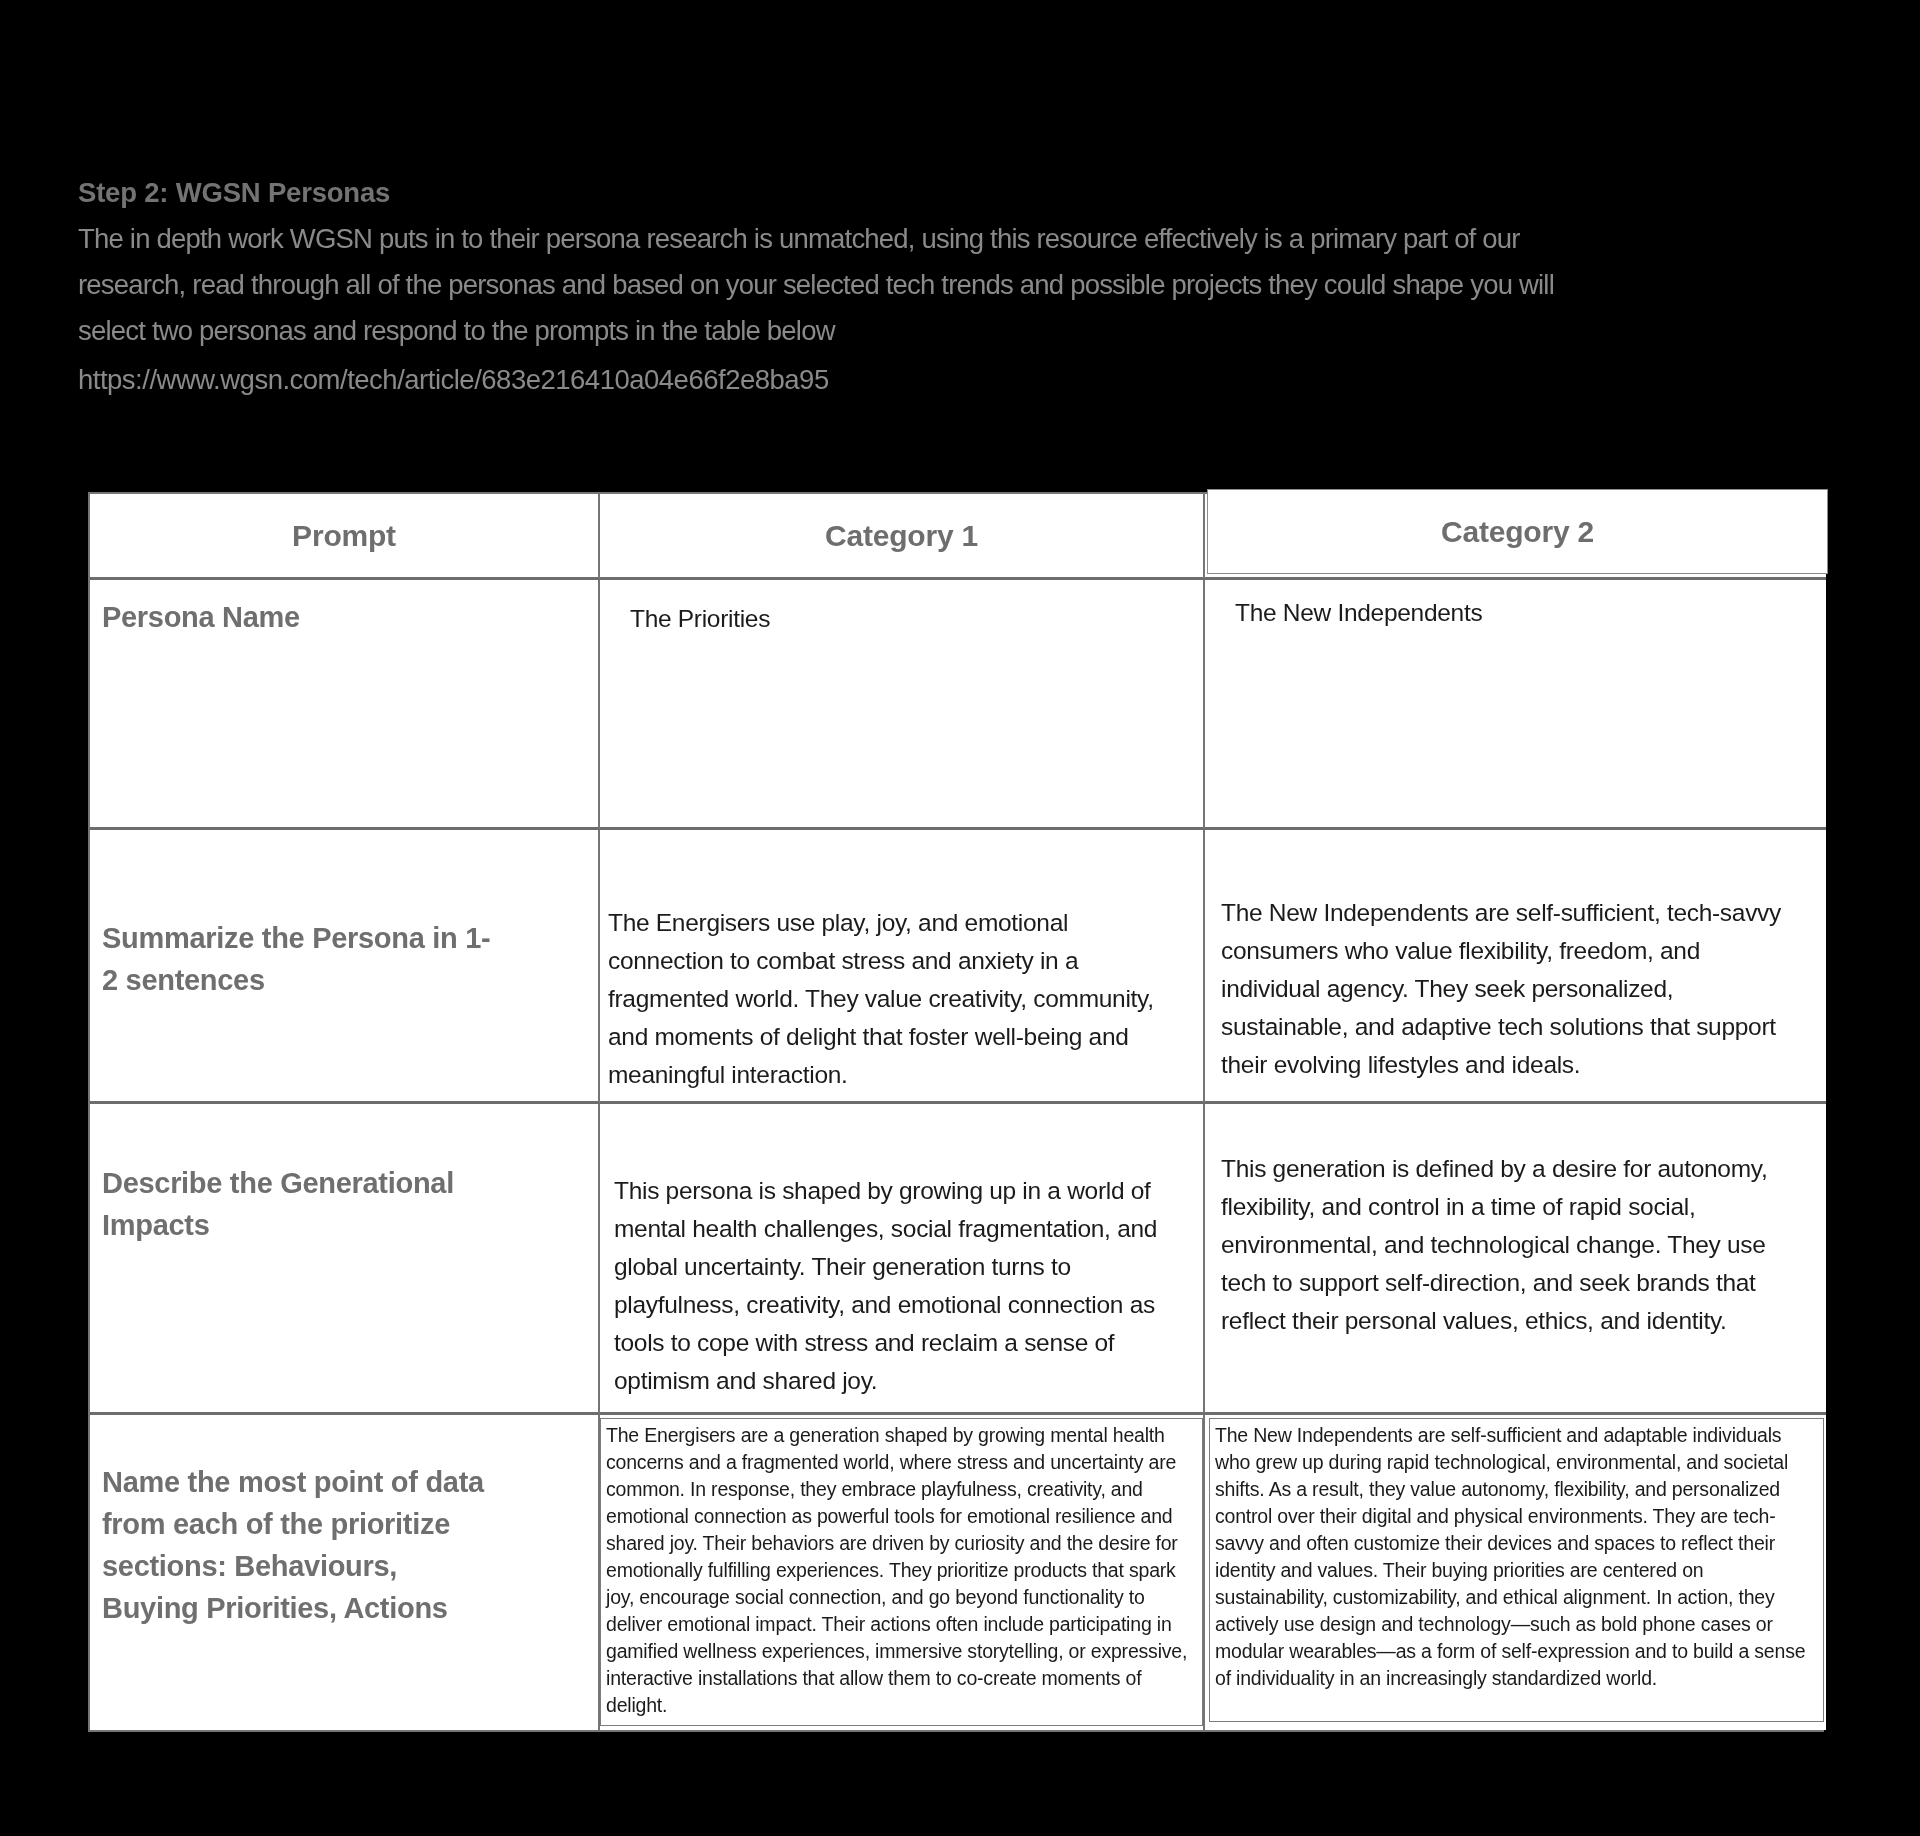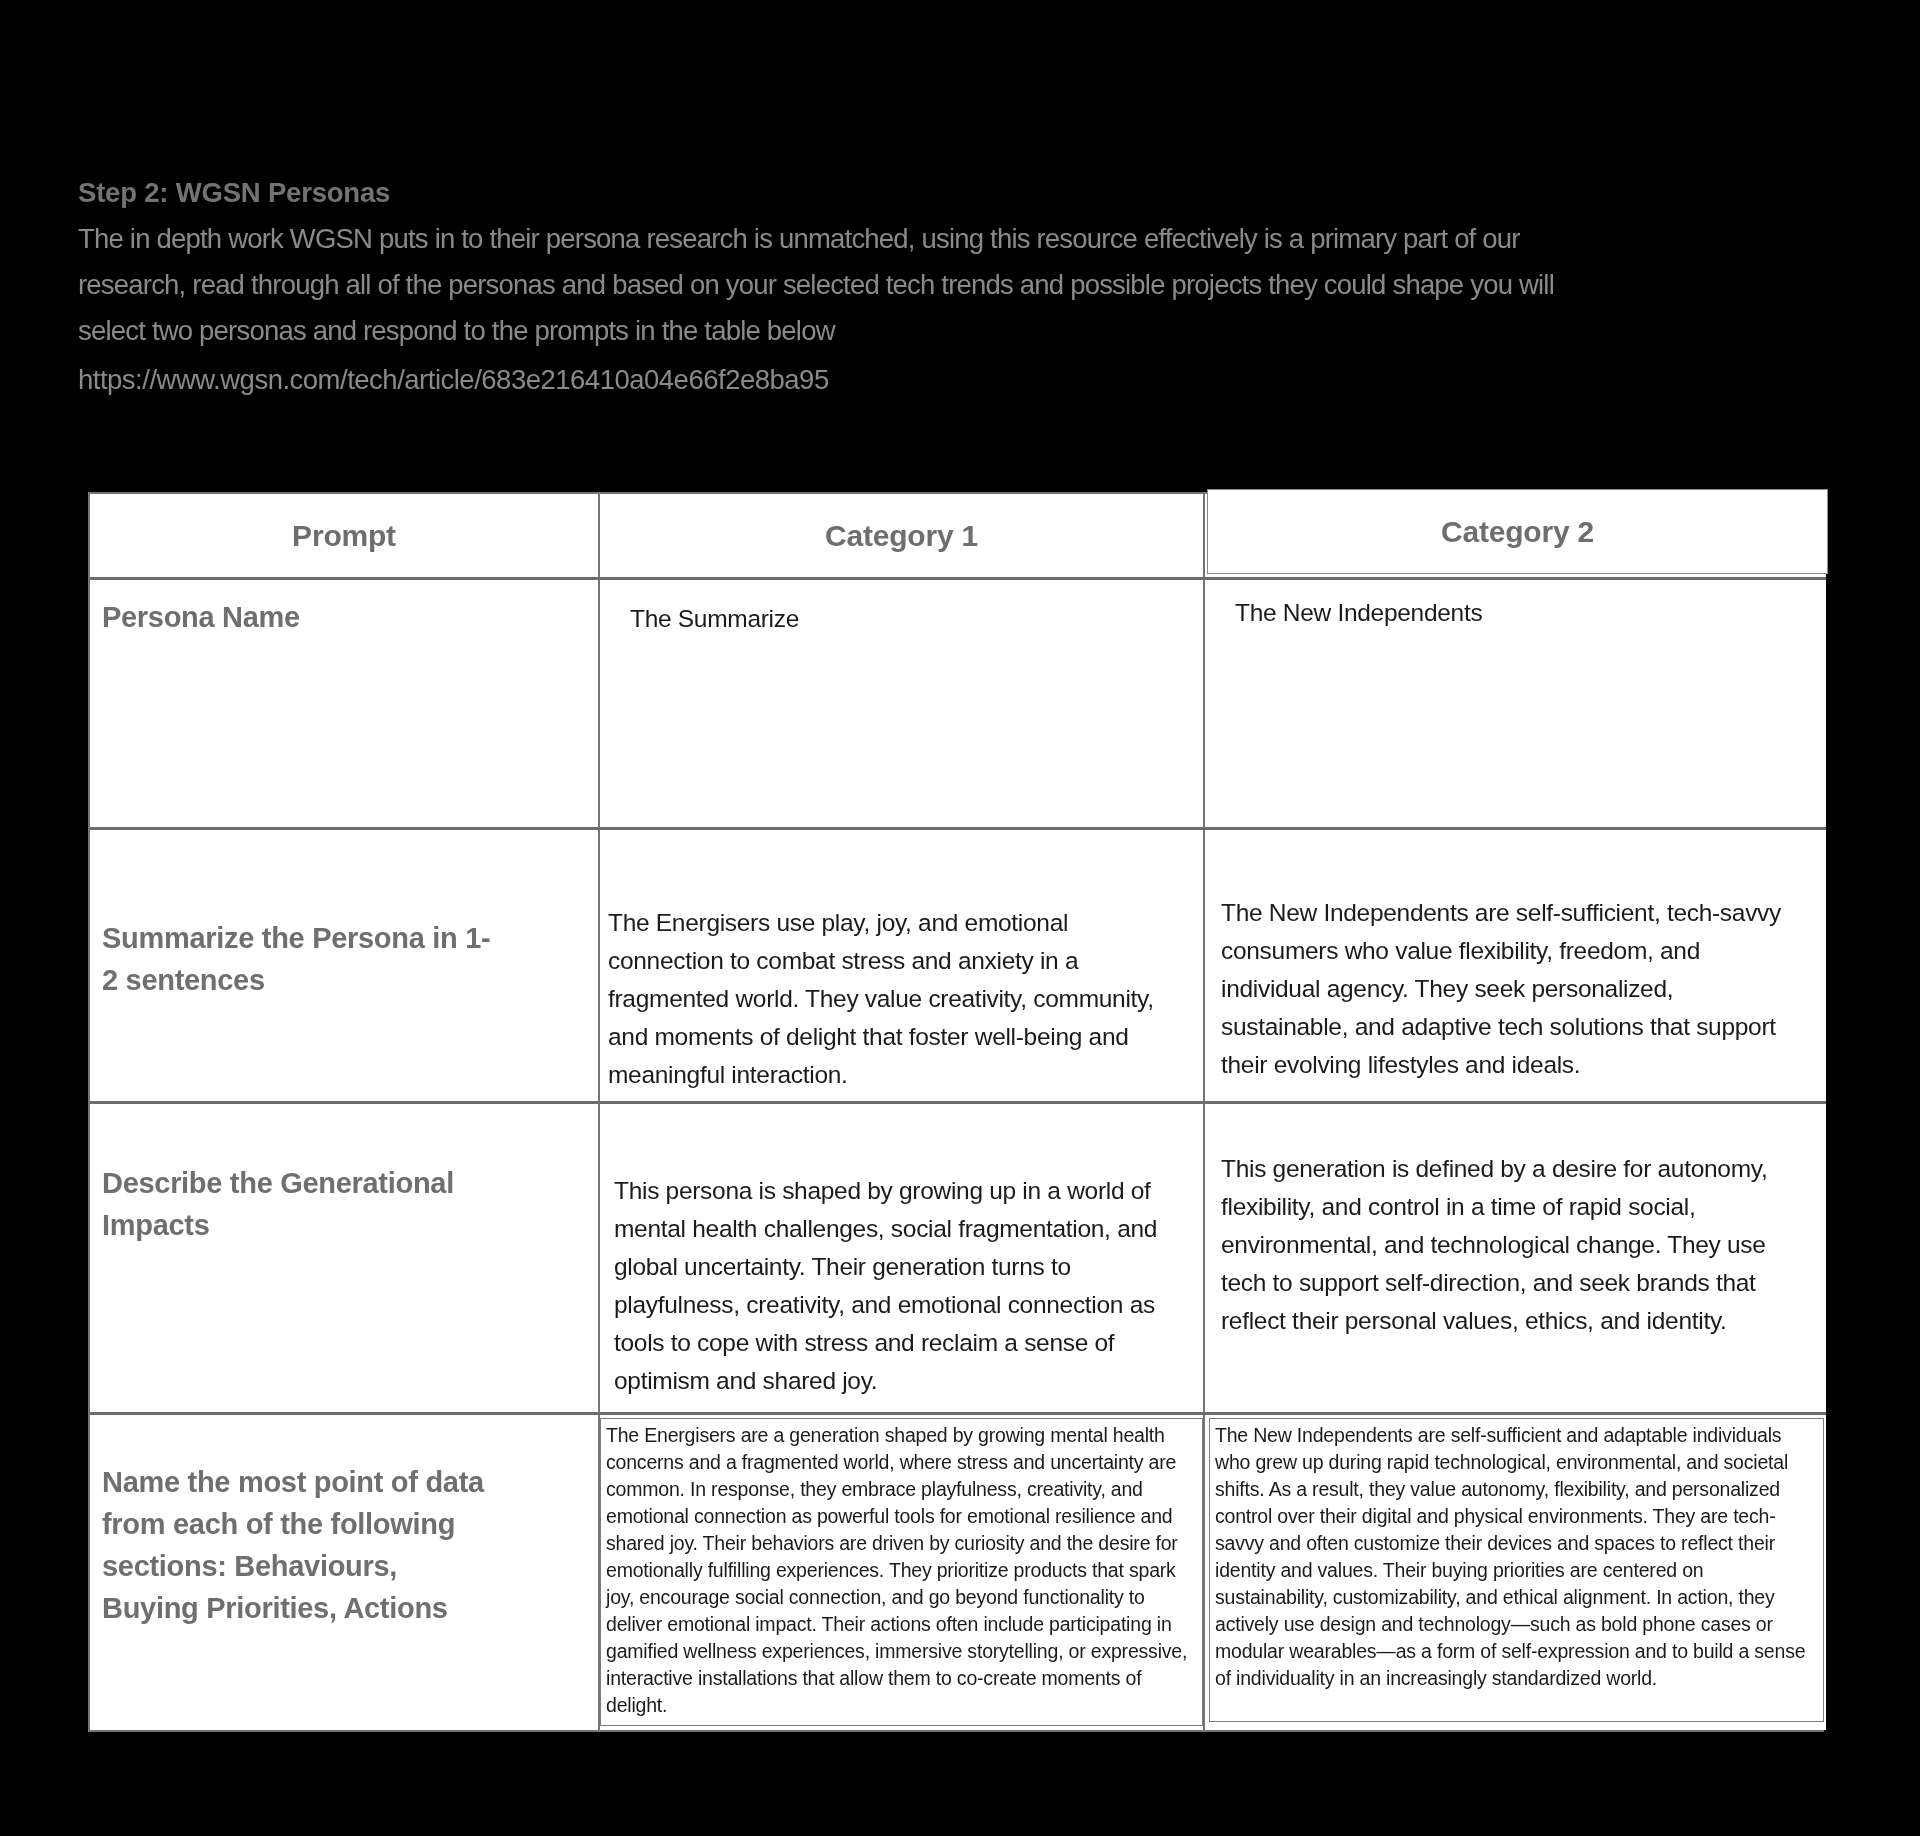--- a/index.html
+++ b/index.html
@@ -104,32 +104,32 @@
 
   <div class="personas-table">
 
     <div class="cell v thick hcell">Prompt</div>
     <div class="cell v thick hcell">Category 1</div>
     <div class="cell thick hcell-cat2">
       <div class="floatbox">Category 2</div>
     </div>
 
     <div class="cell v thick p-cell p-r1">Persona Name</div>
-    <div class="cell v thick c-cell c-r1a">The Summarize</div>
+    <div class="cell v thick c-cell c-r1a">The Priorities</div>
     <div class="cell thick c-cell c-r1b">The New Independents</div>
 
     <div class="cell v thick p-cell p-r2">Summarize the Persona in 1-2 sentences</div>
     <div class="cell v thick c-cell c-r2a">The Energisers use play, joy, and emotional connection to combat stress and anxiety in a fragmented world. They value creativity, community, and moments of delight that foster well-being and meaningful interaction.</div>
     <div class="cell thick c-cell c-r2b">The New Independents are self-sufficient, tech-savvy consumers who value flexibility, freedom, and individual agency. They seek personalized, sustainable, and adaptive tech solutions that support their evolving lifestyles and ideals.</div>
 
     <div class="cell v thick p-cell p-r3">Describe the Generational Impacts</div>
     <div class="cell v thick c-cell c-r3a">This persona is shaped by growing up in a world of mental health challenges, social fragmentation, and global uncertainty. Their generation turns to playfulness, creativity, and emotional connection as tools to cope with stress and reclaim a sense of optimism and shared joy.</div>
     <div class="cell thick c-cell c-r3b">This generation is defined by a desire for autonomy, flexibility, and control in a time of rapid social, environmental, and technological change. They use tech to support self-direction, and seek brands that reflect their personal values, ethics, and identity.</div>
 
-    <div class="cell v p-cell p-r4">Name the most point of data from each of the following sections: Behaviours, Buying Priorities, Actions</div>
+    <div class="cell v p-cell p-r4">Name the most point of data from each of the prioritize sections: Behaviours, Buying Priorities, Actions</div>
     <div class="cell v boxhost">
       <div class="inbox inbox-c1">The Energisers are a generation shaped by growing mental health concerns and a fragmented world, where stress and uncertainty are common. In response, they embrace playfulness, creativity, and emotional connection as powerful tools for emotional resilience and shared joy. Their behaviors are driven by curiosity and the desire for emotionally fulfilling experiences. They prioritize products that spark joy, encourage social connection, and go beyond functionality to deliver emotional impact. Their actions often include participating in gamified wellness experiences, immersive storytelling, or expressive, interactive installations that allow them to co-create moments of delight.</div>
     </div>
     <div class="cell boxhost">
       <div class="inbox inbox-c2">The New Independents are self-sufficient and adaptable individuals who grew up during rapid technological, environmental, and societal shifts. As a result, they value autonomy, flexibility, and personalized control over their digital and physical environments. They are tech-savvy and often customize their devices and spaces to reflect their identity and values. Their buying priorities are centered on sustainability, customizability, and ethical alignment. In action, they actively use design and technology—such as bold phone cases or modular wearables—as a form of self-expression and to build a sense of individuality in an increasingly standardized world.</div>
     </div>
 
   </div>
 </div>
 

